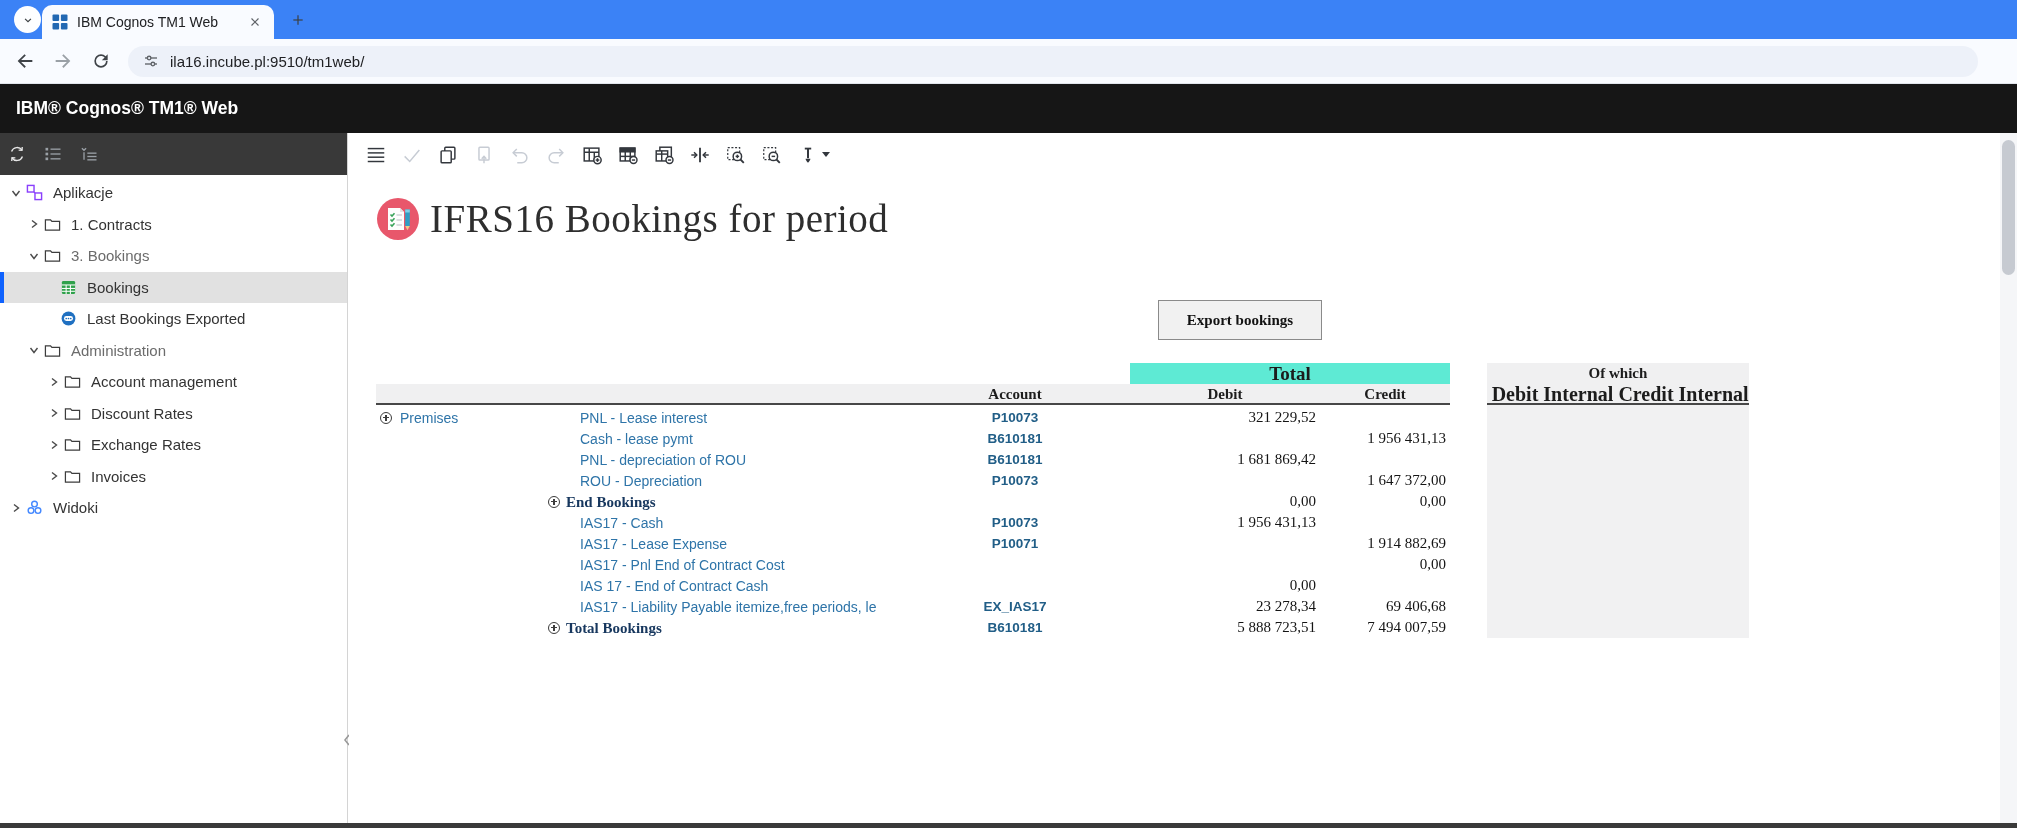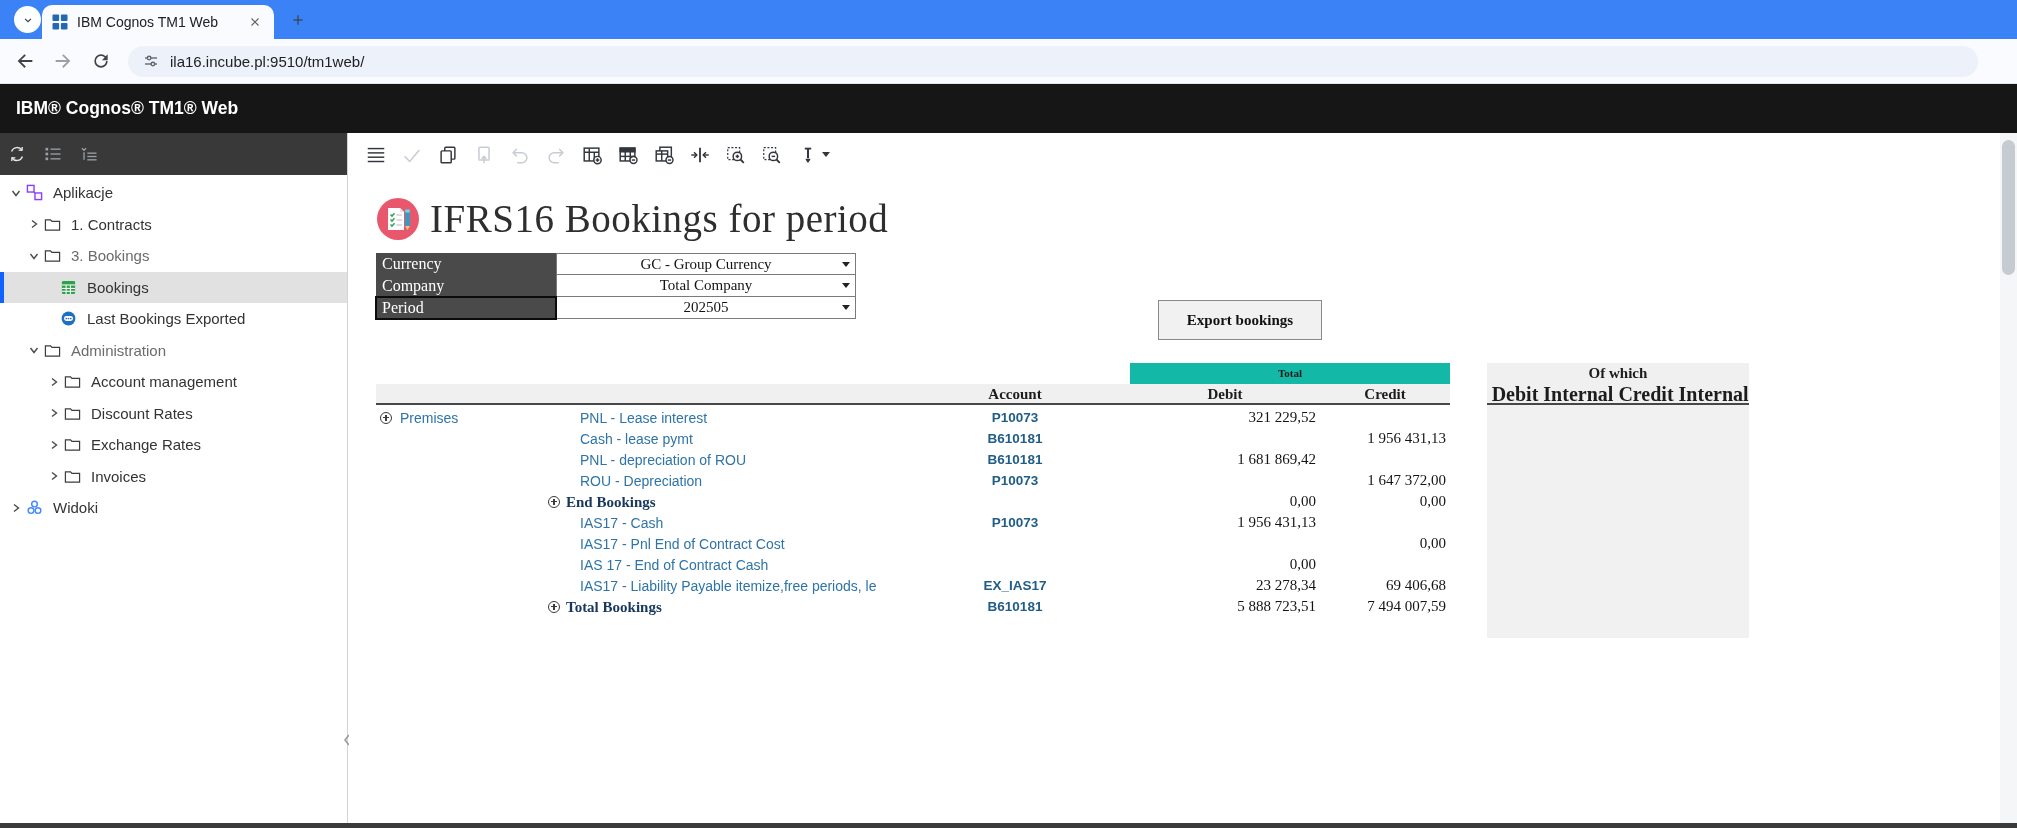--- a/index.html
+++ b/index.html
@@ -69,21 +69,21 @@
     border:4px solid transparent; border-top:5px solid #222; }
 
   .export-btn { position:absolute; left:809px; top:167px; width:164px; height:40px; background:#f1f1f1;
     border:1px solid #8a8a8a; display:flex; align-items:center; justify-content:center;
     font-family:"Liberation Serif",serif; font-weight:bold; font-size:15px; color:#111; }
 
   
   .grid { position:absolute; left:27px; top:230px; width:1074px; font-family:"Liberation Serif",serif; }
   .gh1 { display:flex; height:21px; }
   .gh1 .blank { width:754px; }
-  .gh1 .total { width:320px; background:#14b8a6; text-align:center; font-weight:bold; font-size:11px; line-height:21px; color:#1c1c1c; }
+  .gh1 .total { width:320px; background:#5eead4; text-align:center; font-weight:bold; font-size:19px; line-height:21px; color:#1c1c1c; }
   .gh2 { display:flex; height:21px; background:#f0f0f1; border-bottom:2px solid #474747;
     font-weight:bold; font-size:15px; line-height:21px; color:#1c1c1c; }
   .col-label { width:524px; } .col-acct { width:230px; text-align:center; }
   .col-deb { width:190px; text-align:center; } .col-cred { width:130px; text-align:center; }
   .grid-body { padding-top:2px; }
   .grid-row { display:flex; height:21px; }
   .grid-row .col-label { position:relative; }
   .leaf-label, .dim-label { position:absolute; top:50%; transform:translateY(-50%); white-space:nowrap;
     font-family:"Liberation Sans","DejaVu Sans",sans-serif; font-size:14px; color:#2e74a8; }
   .leaf-label { left:204px; }
@@ -538,34 +538,20 @@
             <line x1="19.5" y1="27" x2="25" y2="27"></line>
           </g>
           <rect x="28.2" y="11.5" width="4.6" height="16.5" fill="#2f9ec4"></rect>
           <rect x="28.2" y="11.5" width="4.6" height="3" fill="#7fd0e8"></rect>
           <path d="M28.2 28h4.6l-2.3 4.2z" fill="#f0c987"></path>
         </svg>
       </span>
     <span class="page-title">IFRS16 Bookings for period</span>
   </div>
 
-  <div class="form" id="form">
-      <div class="form-row">
-        <div class="form-label">Currency</div>
-        <div class="form-select"><span>GC - Group Currency</span></div>
-      </div>
-      <div class="form-row">
-        <div class="form-label">Company</div>
-        <div class="form-select"><span>Total Company</span></div>
-      </div>
-      <div class="form-row selected">
-        <div class="form-label">Period</div>
-        <div class="form-select"><span>202505</span></div>
-      </div>
-    </div>
 
   <div class="export-btn">Export bookings</div>
 
   <div class="grid">
     <div class="gh1">
       <div class="blank"></div>
       <div class="total">Total</div>
     </div>
     <div class="gh2">
       <div class="col-label"></div>
@@ -620,20 +606,28 @@
         <div class="grid-row">
           <div class="col-label">
             <span class="leaf-label">IAS17 - Cash</span>
           </div>
           <div class="col-acct">P10073</div>
           <div class="col-deb">1 956 431,13</div>
           <div class="col-cred"></div>
         </div>
         <div class="grid-row">
           <div class="col-label">
+            <span class="leaf-label">IAS17 - Lease Expense</span>
+          </div>
+          <div class="col-acct">P10071</div>
+          <div class="col-deb"></div>
+          <div class="col-cred">1 914 882,69</div>
+        </div>
+        <div class="grid-row">
+          <div class="col-label">
             <span class="leaf-label">IAS17 - Pnl End of Contract Cost</span>
           </div>
           <div class="col-acct"></div>
           <div class="col-deb"></div>
           <div class="col-cred">0,00</div>
         </div>
         <div class="grid-row">
           <div class="col-label">
             <span class="leaf-label">IAS 17 - End of Contract Cash</span>
           </div>

